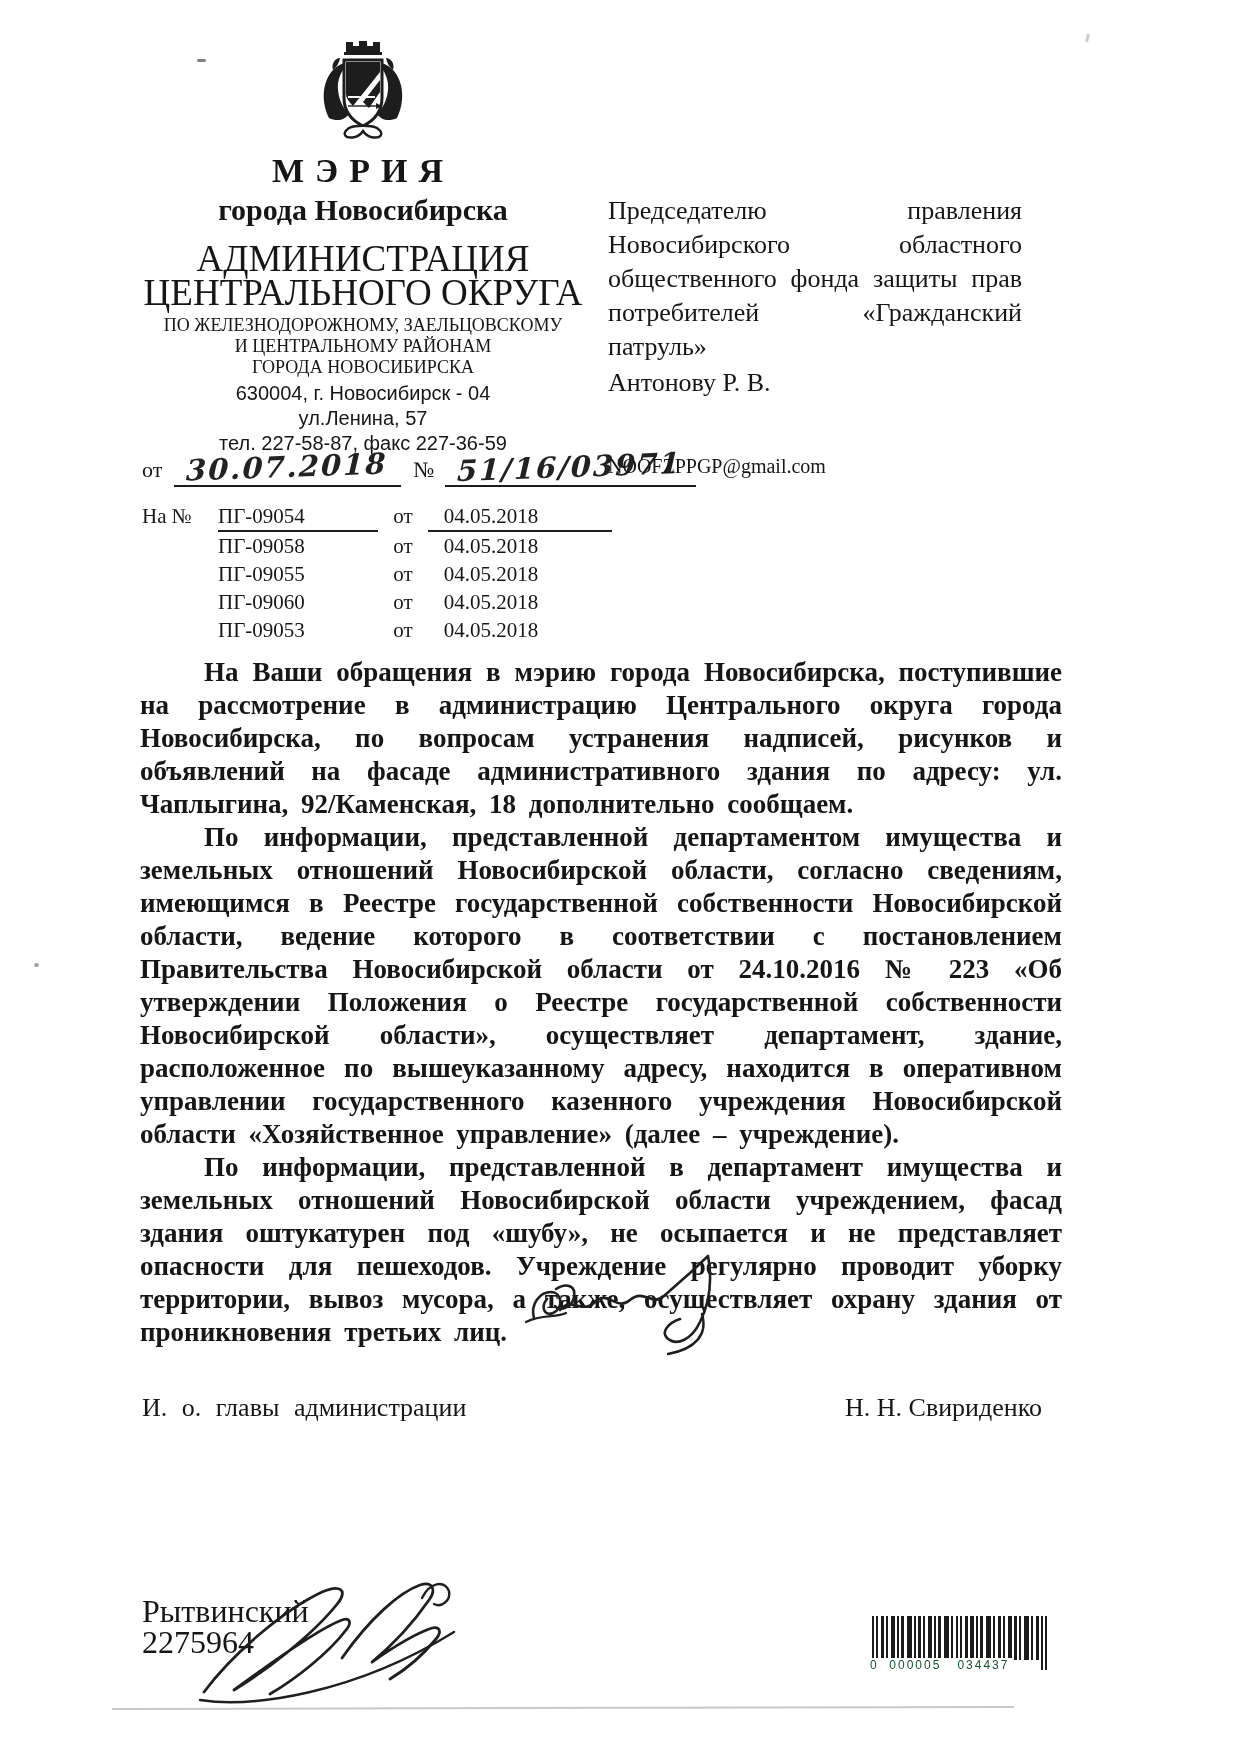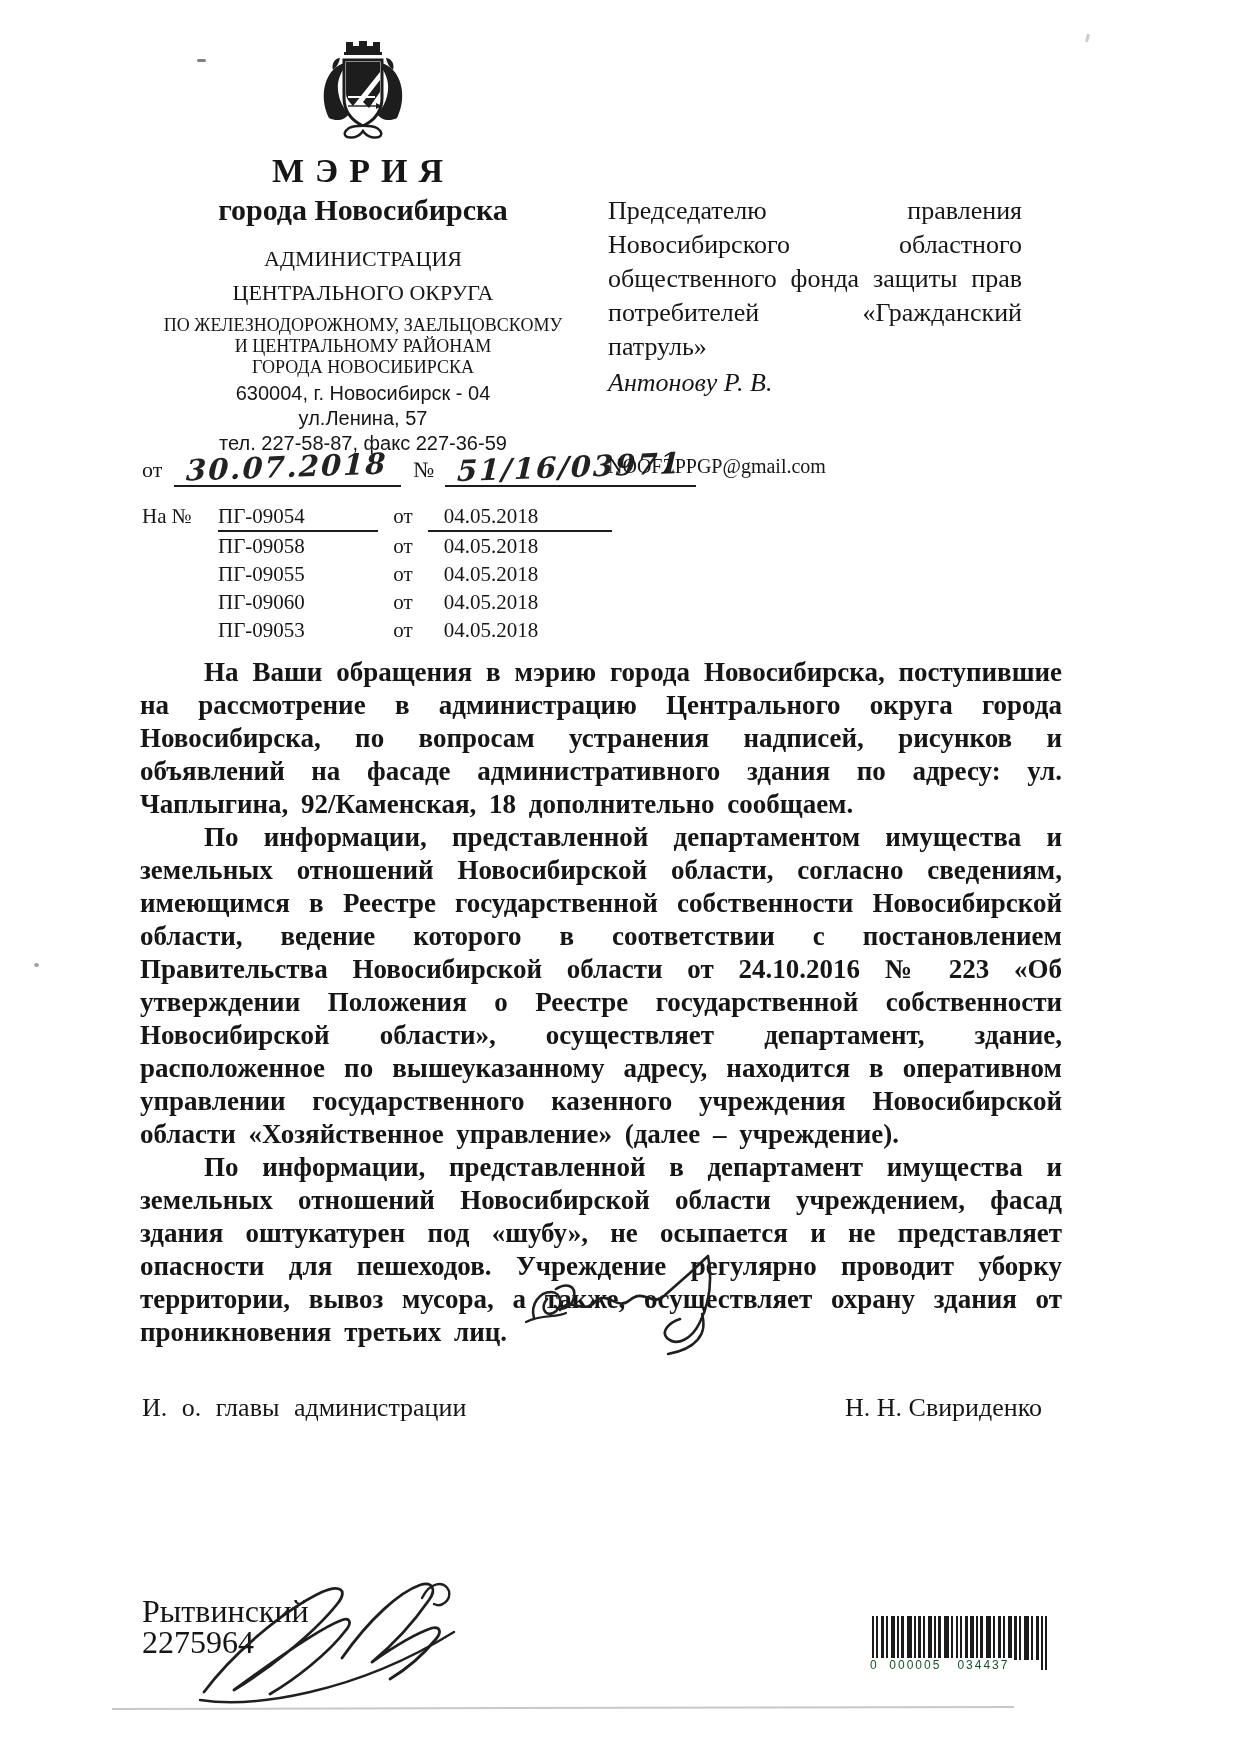--- a/index.html
+++ b/index.html
@@ -8,21 +8,21 @@
     background:#ffffff; overflow:hidden;
     font-family:"Liberation Serif","DejaVu Serif",serif;
     color:#161616;
   }
 
   
   .letterhead { position:absolute; left:138px; top:36px; width:450px; text-align:center; }
   .emblem { display:block; margin:0 auto; }
   .org1 { font-size:34px; font-weight:bold; letter-spacing:11px; line-height:38px; margin-top:12px; }
   .org2 { font-size:30px; font-weight:bold; line-height:36px; margin-top:2px; }
-  .dept { font-size:22px; line-height:34px; margin-top:14px; }
+  .dept { font-size:37px; line-height:34px; margin-top:14px; }
   .subs { font-size:18px; line-height:21px; margin-top:5px; }
   .addr { font-family:"Liberation Sans","DejaVu Sans",sans-serif; font-size:20px; line-height:25px; margin-top:3px; }
 
   
   .out-line { position:absolute; left:142px; top:450px; font-size:22px; white-space:nowrap; }
   .out-line .lbl { vertical-align:baseline; }
   .uline { display:inline-block; border-bottom:2px solid #1c1c1c; padding:0 14px 1px 12px; margin:0 6px; }
   .hw {
     display:inline-block; font-family:"DejaVu Serif",serif;
     font-style:italic; font-weight:bold; font-size:29px; letter-spacing:2px;
@@ -34,21 +34,21 @@
   .in-row { display:flex; line-height:28px; }
   .c-label { width:76px; }
   .c-num { width:160px; text-align:left; }
   .c-ot { width:50px; text-align:center; }
   .c-date { width:126px; text-align:center; }
   .u { border-bottom:2px solid #1c1c1c; }
   .c-ext { width:58px; border-bottom:2px solid #1c1c1c; }
 
   
   .addressee { position:absolute; left:608px; top:194px; width:414px; font-size:26px; line-height:34px; text-align:justify; }
-  .addressee-name { position:absolute; left:608px; top:368px; font-size:26px;font-style:italic; }
+  .addressee-name { position:absolute; left:608px; top:368px; font-size:26px; }
   .addressee-email { position:absolute; left:608px; top:455px; font-size:20px; }
 
   
   .body-text { position:absolute; left:140px; top:656px; width:922px;
     font-size:27px; line-height:33px; text-align:justify; word-spacing:6px;font-weight:bold; }
   .body-text p { margin:0; text-indent:64px; }
 
   
   .sig-position { position:absolute; left:142px; top:1393px; font-size:26px; word-spacing:8px; }
   .sig-name { position:absolute; left:845px; top:1393px; font-size:26px; }

